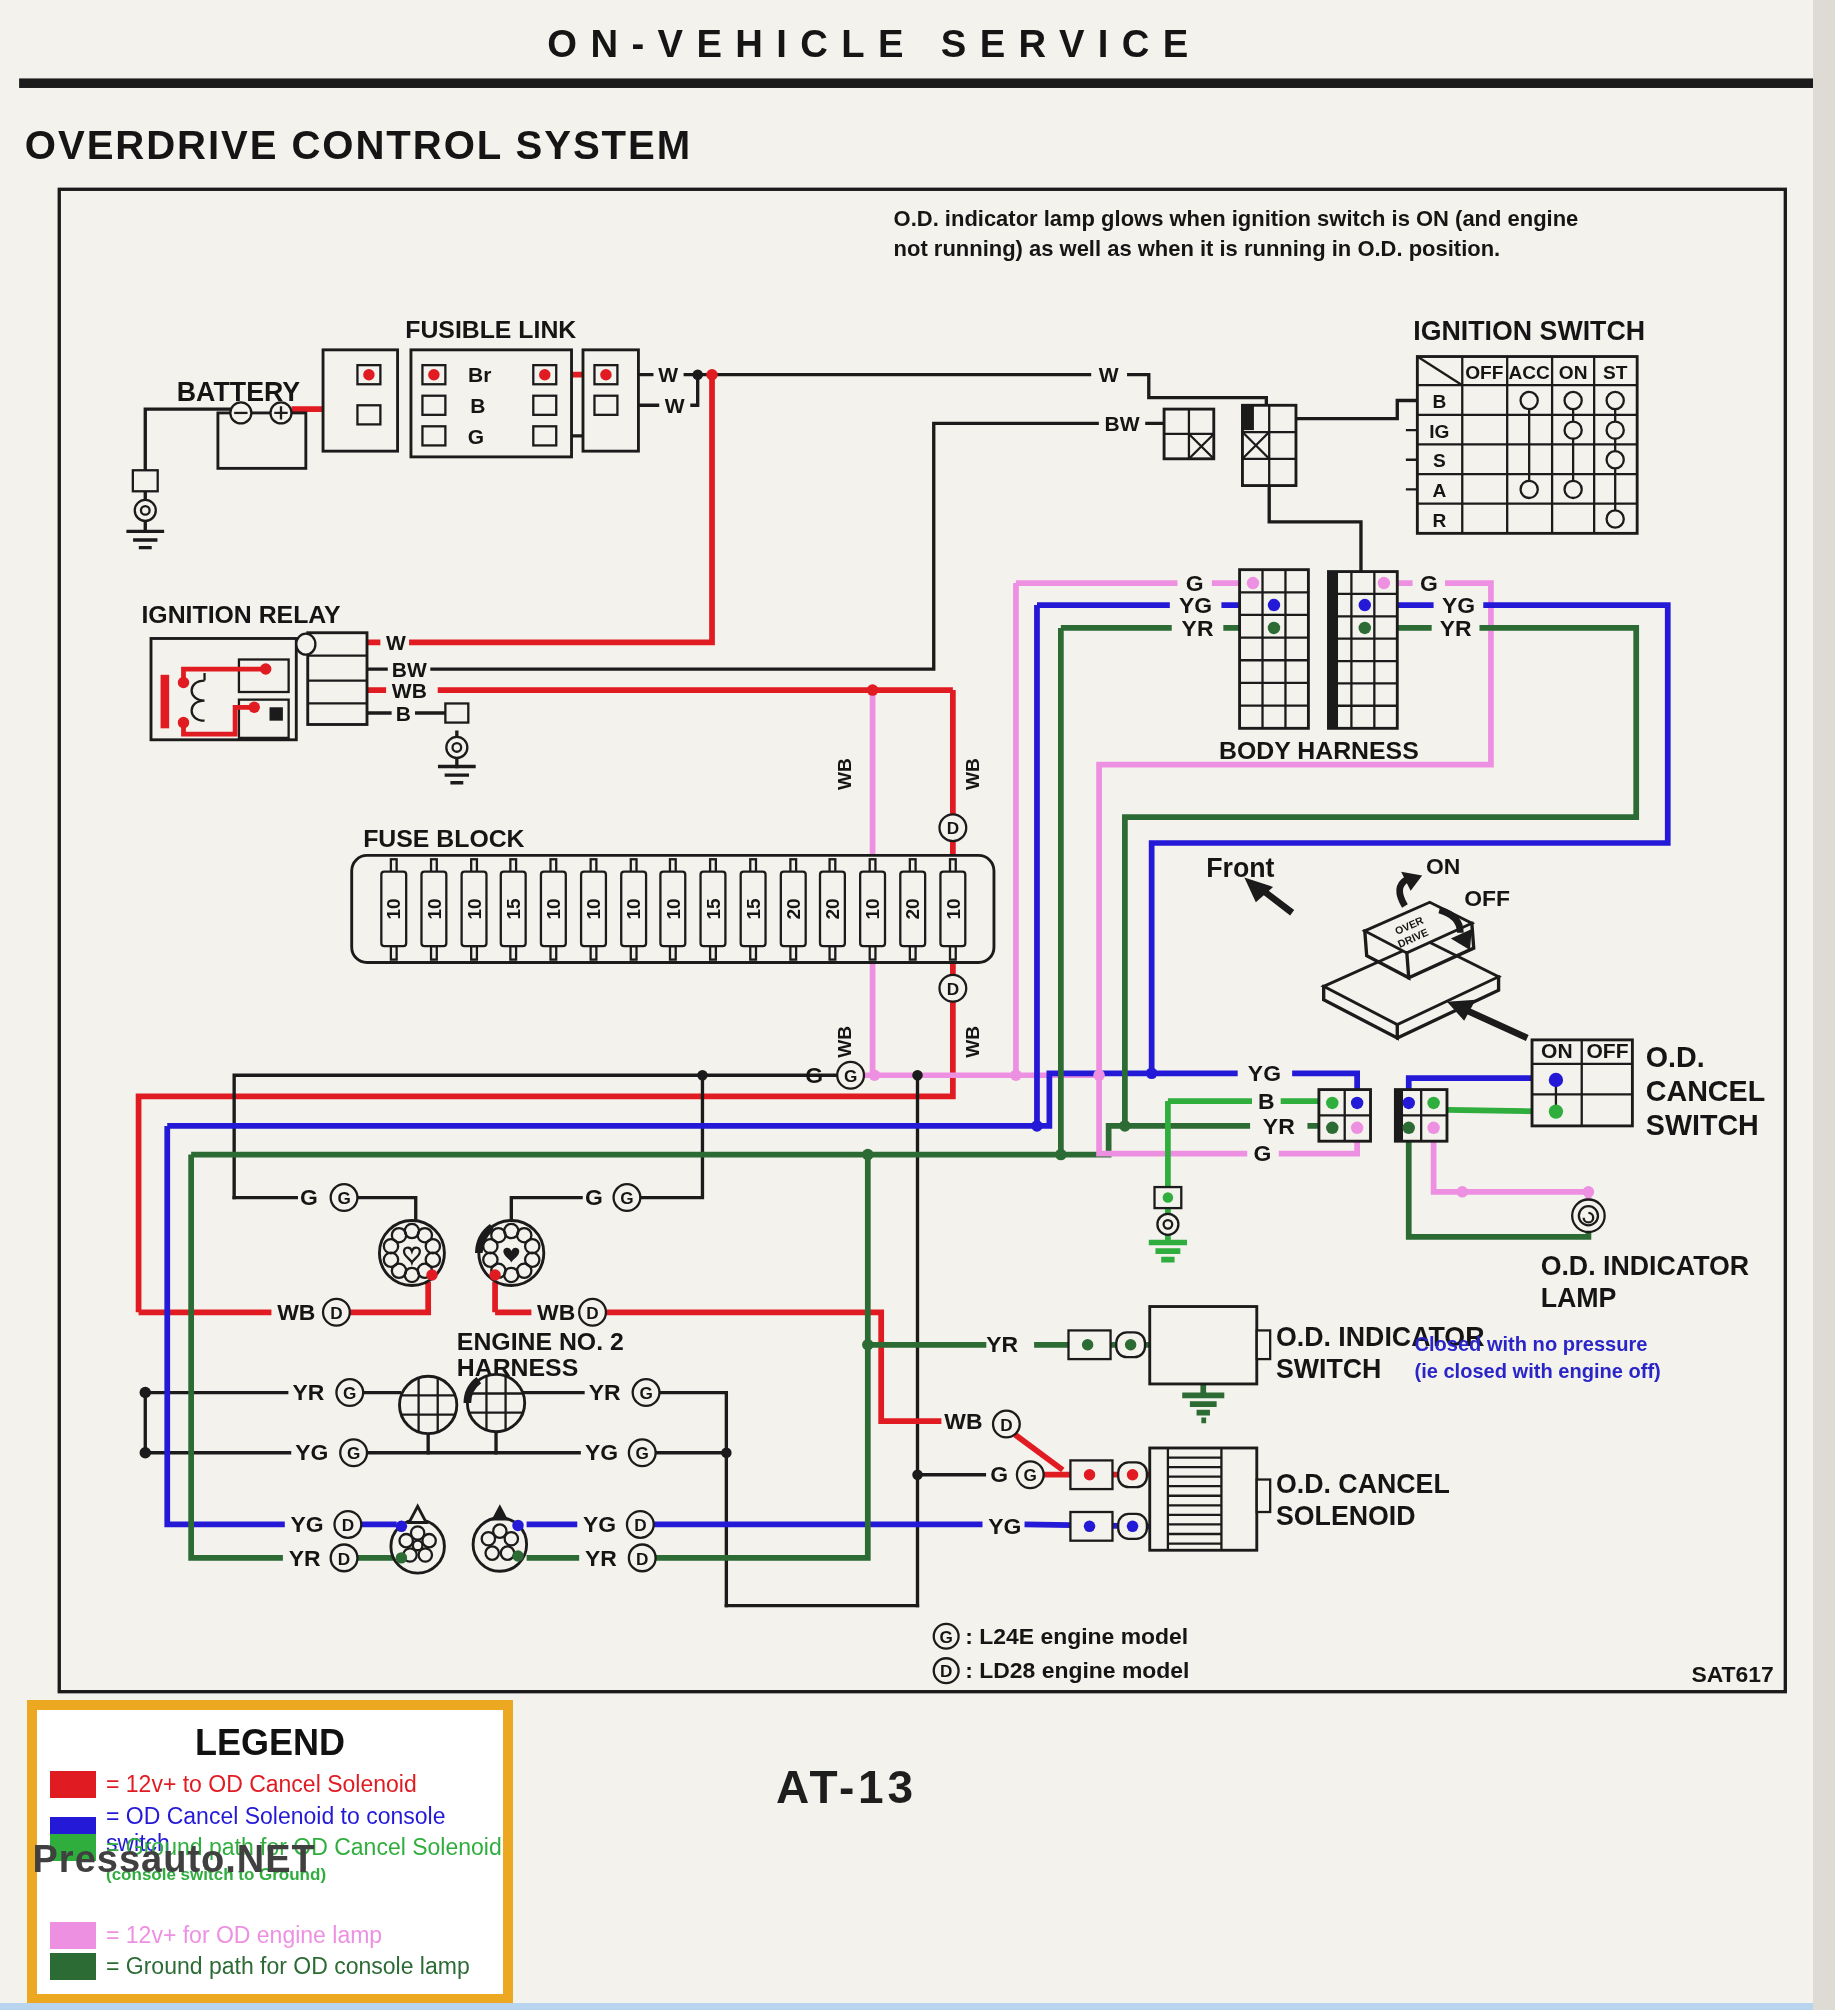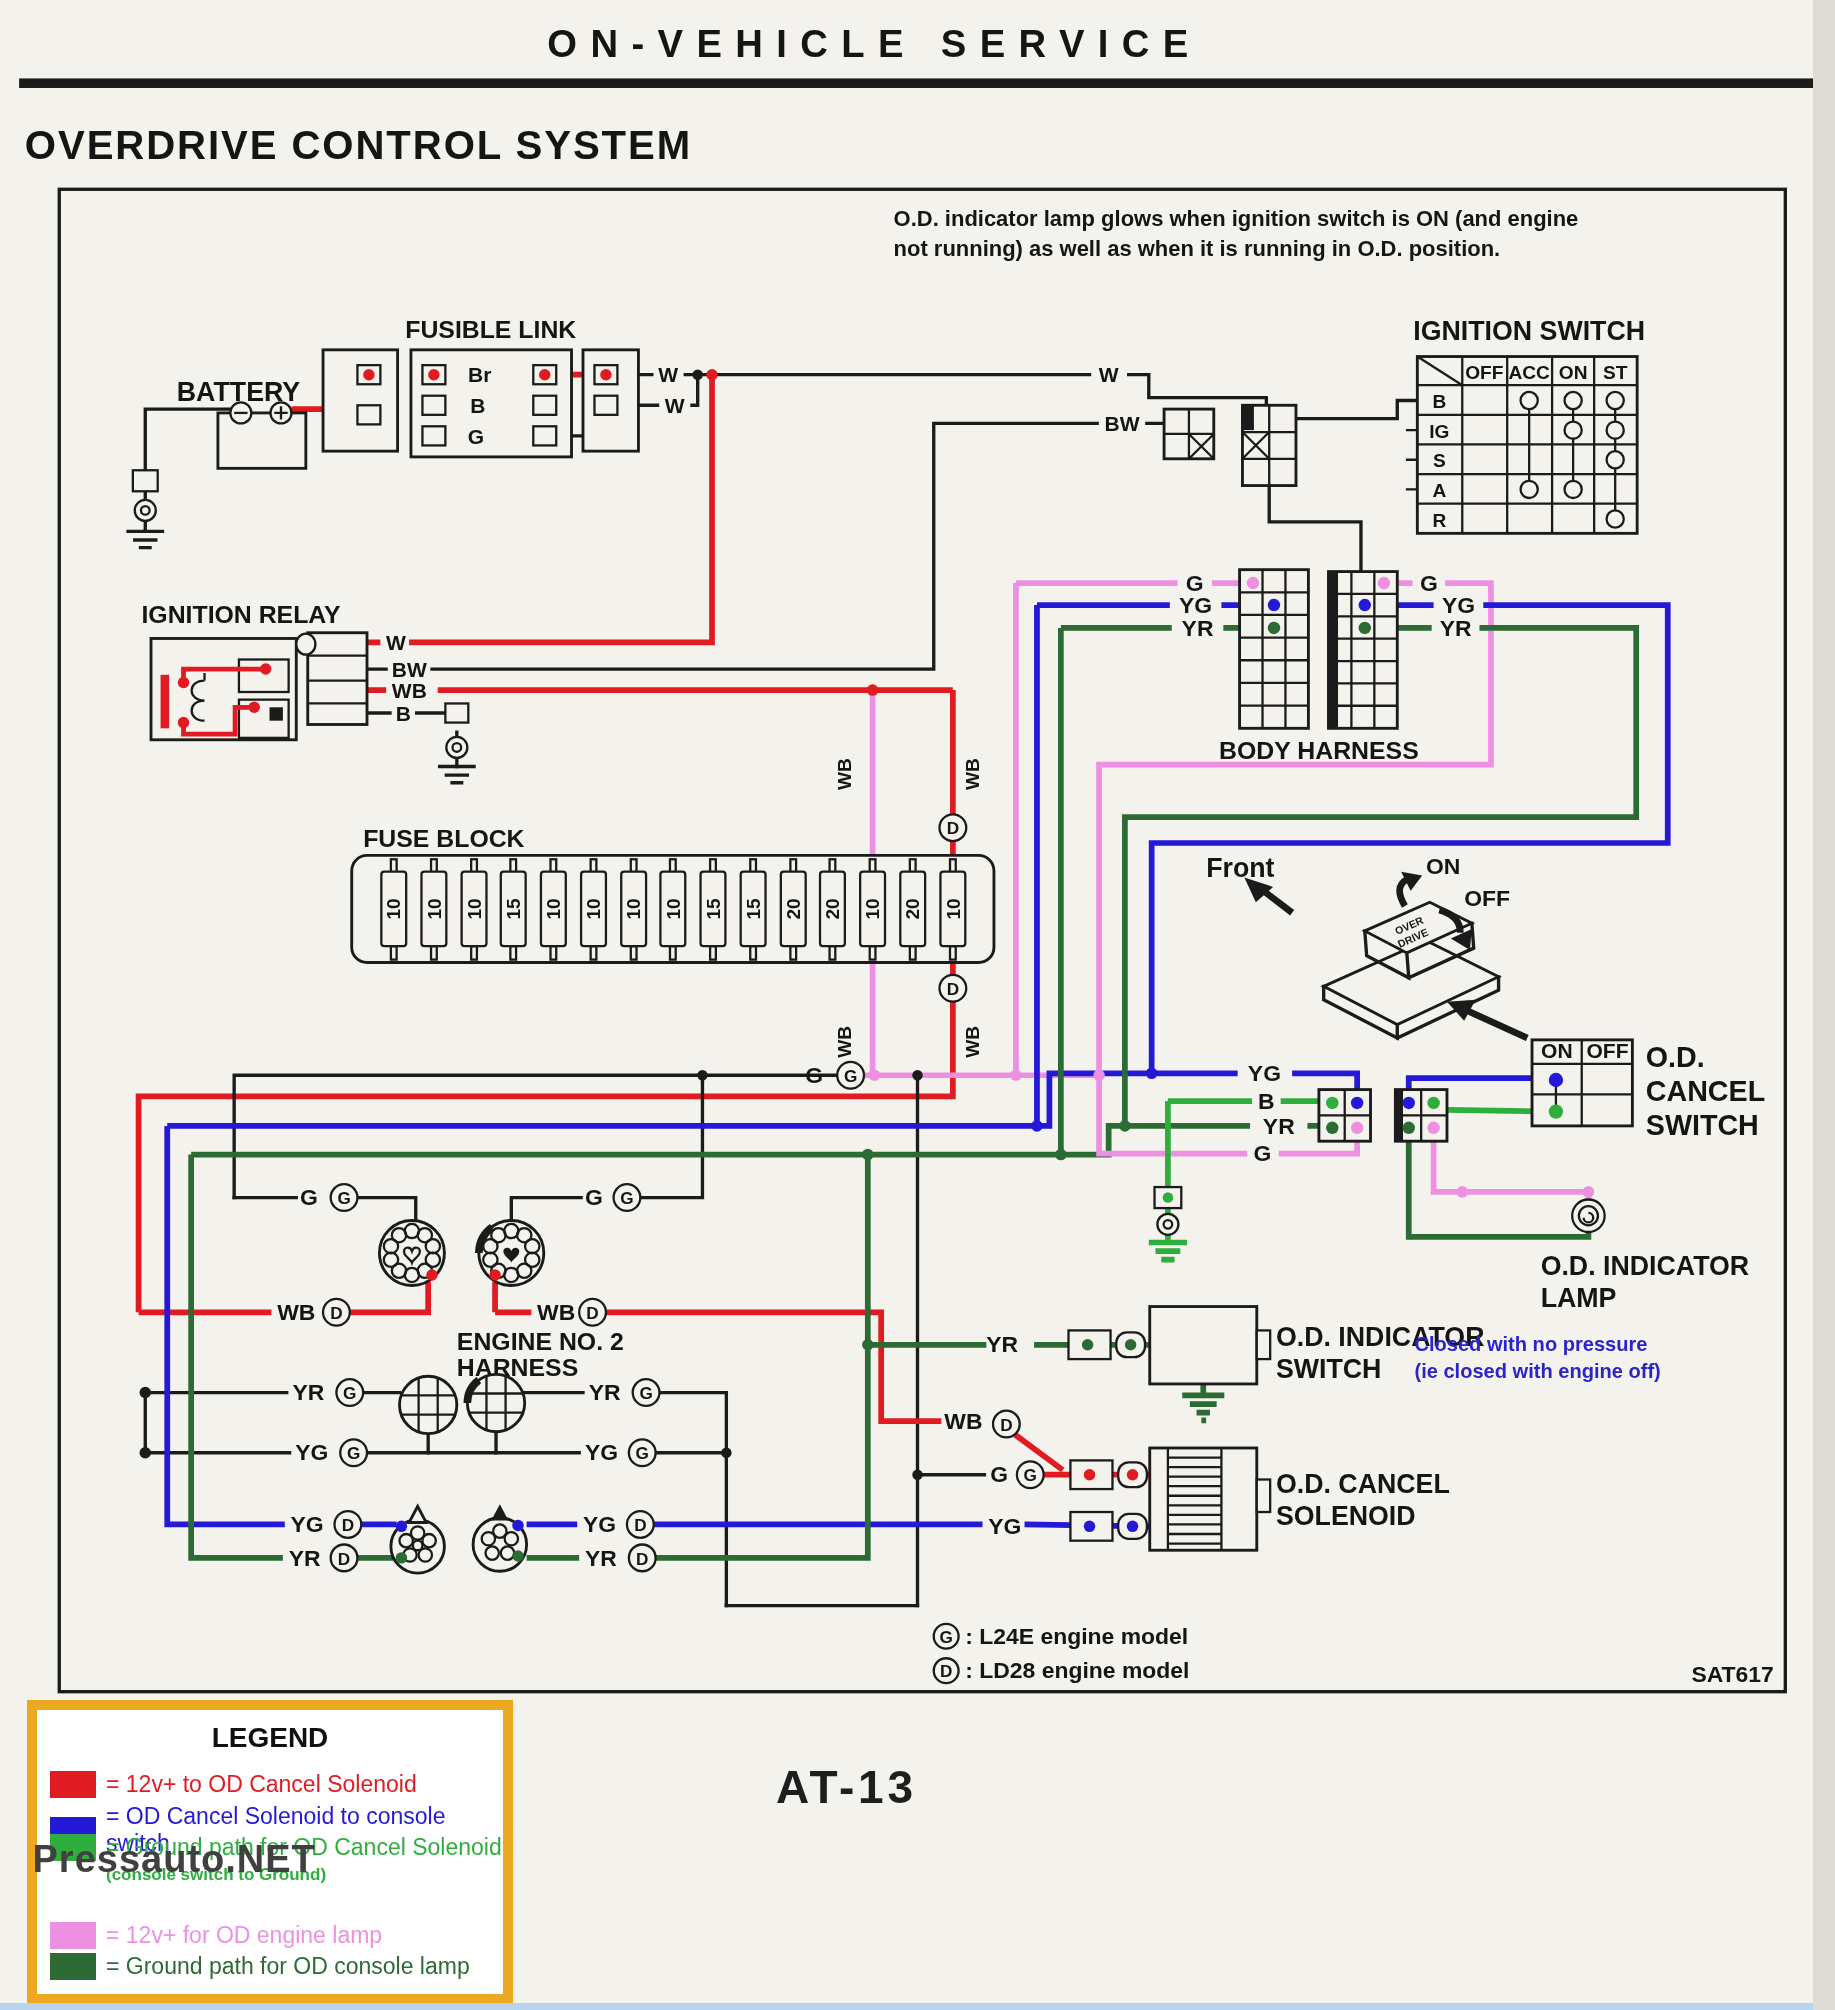--- a/index.html
+++ b/index.html
@@ -19,21 +19,21 @@
   .gr{stroke:#2fae3e;stroke-width:6;fill:none}
   .dg{stroke:#2d6b35;stroke-width:6;fill:none}
   .pk{stroke:#ee90e2;stroke-width:6;fill:none}
   .cp{fill:#f4f2ec;stroke:#1b1b1b;stroke-width:3}
   .cpw{fill:#f4f2ec;stroke:#1b1b1b;stroke-width:2.4}
   .dotk{fill:#1b1b1b}.dotr{fill:#e11b22}.dotb{fill:#2319d6}.dotg{fill:#2fae3e}
   .dotd{fill:#2d6b35}.dotp{fill:#ee90e2}
   .legend{position:absolute;left:27px;top:1700px;width:486px;height:304px;background:#ffffff;
           border:10.5px solid #eca820;box-sizing:border-box;z-index:5;}
   .legend .lg-title{position:absolute;left:0;width:100%;top:11.5px;text-align:center;
-          font-size:28px;font-weight:bold;color:#111;}
+          font-size:36px;font-weight:bold;color:#111;}
   .lg-row{position:absolute;left:13.4px;display:flex;align-items:center;font-weight:normal;font-size:23px;}
   .lg-sw{width:46px;height:27px;margin-right:9.6px;flex:none;}
   .lg-red{color:#e11b22}.lg-blue{color:#2319d6}.lg-green{color:#2fae3e}
   .lg-pink{color:#ee90e2}.lg-dgreen{color:#2d6b35}
   .sw-red{background:#e11b22}.sw-blue{background:#2319d6}.sw-green{background:#2fae3e}
   .sw-pink{background:#ee90e2}.sw-dgreen{background:#2d6b35}
   .lg-cont{position:absolute;left:69px;font-weight:bold;font-size:17px;}
   .at13{position:absolute;left:776px;top:1732px;font-size:46px;font-weight:bold;
         letter-spacing:3.8px;color:#1e1e1e;z-index:4;margin-top:28px;}
   .watermark{position:absolute;left:32.5px;top:1838px;font-size:38px;font-weight:bold;

